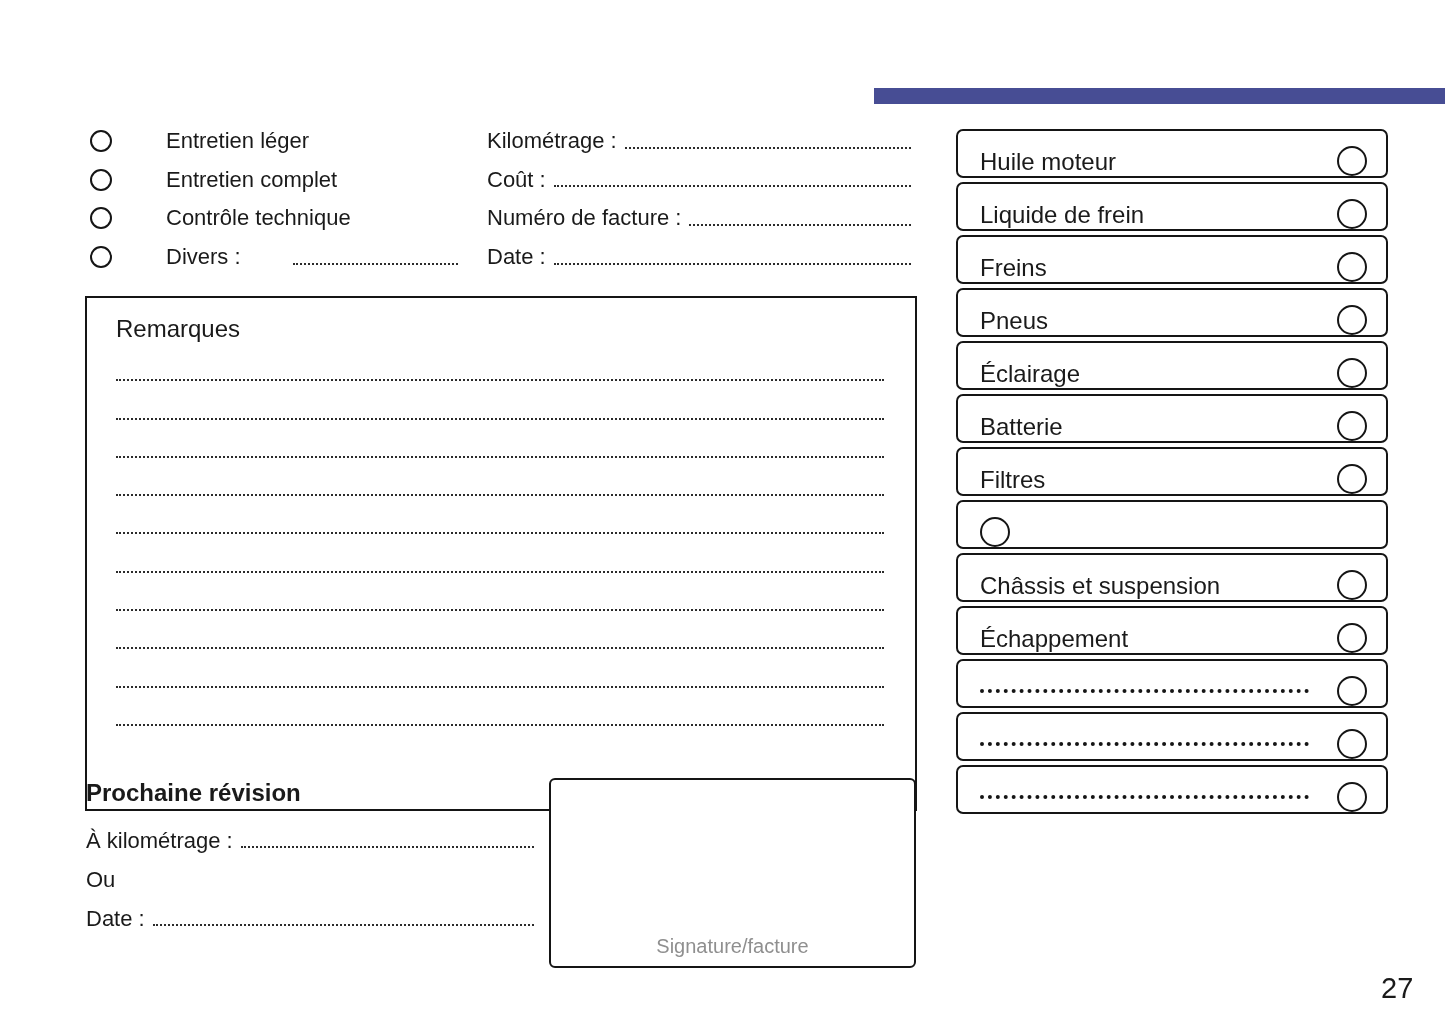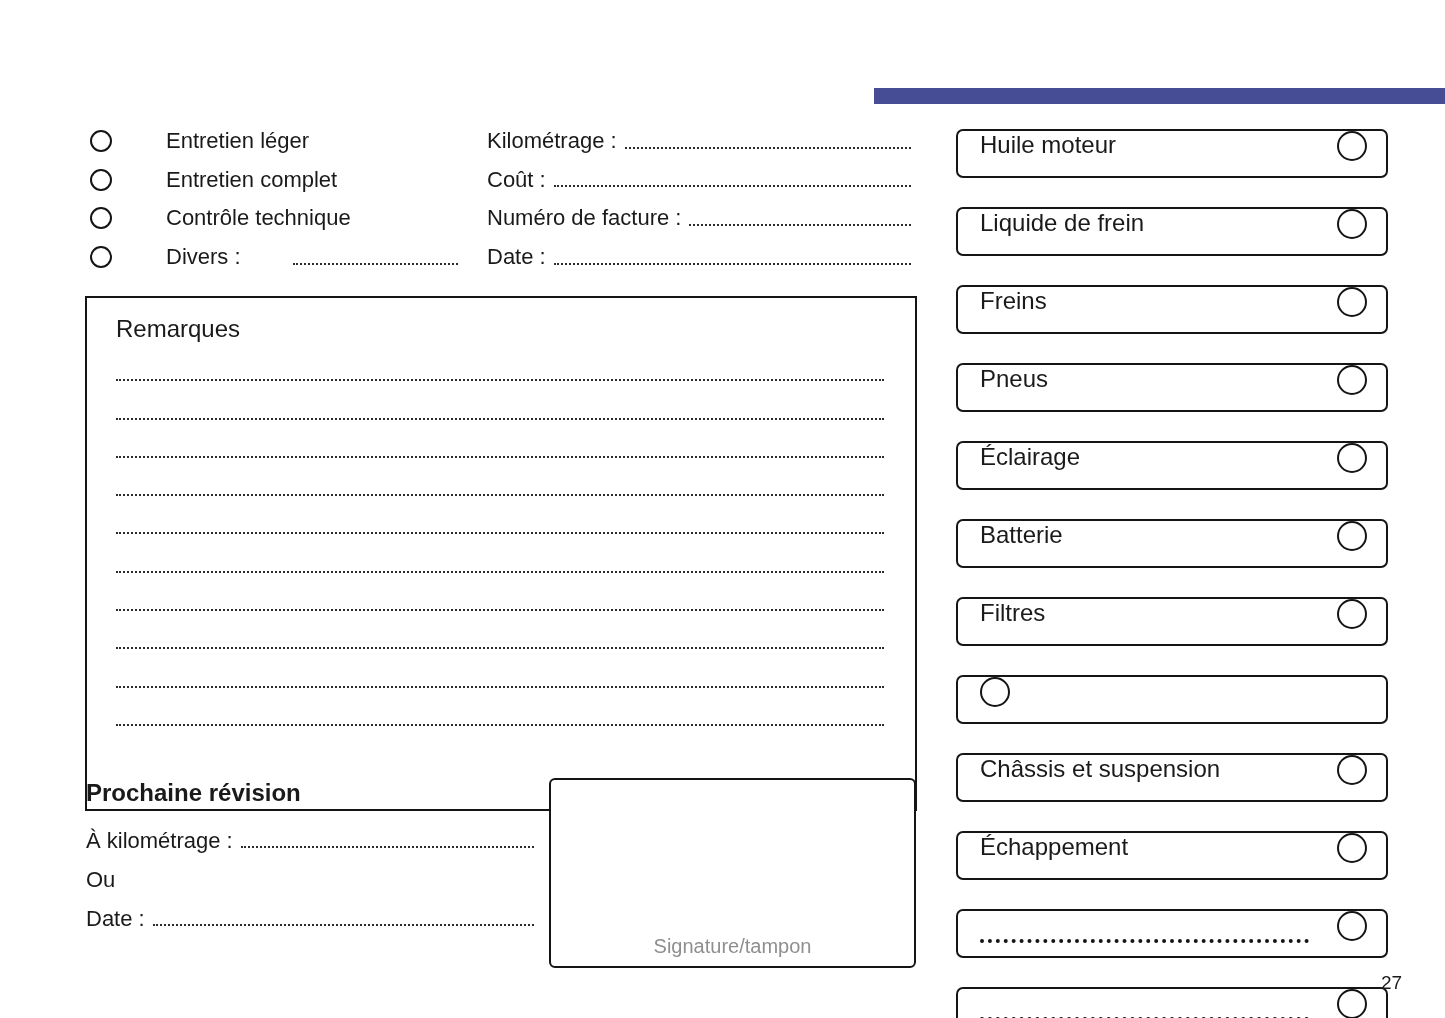--- a/index.html
+++ b/index.html
@@ -67,40 +67,40 @@
     background: #fff;
   }
   .signature-label {
     position: absolute; left: 0; right: 0; bottom: 8px;
     text-align: center; font-size: 20px; color: #8f8f8f;
   }
 
   
   .checklist { position: absolute; left: 956px; top: 129px; width: 432px; }
   .check-row {
-    display: flex; align-items: flex-start;
-    height: 49px; margin-bottom: 29px;
+    display: flex; align-items: flex-end;
+    height: 49px; margin-bottom: 4px;
     border: 2.5px solid #151515; border-radius: 7px;
     padding: 0 19px 0 22px; background: #fff;
   }
   .check-label { font-size: 24px; white-space: nowrap; flex: 1 1 auto; }
   .check-leader {
     flex: 1 1 auto; align-self: center;
     height: 0; border-bottom: 4px dotted #151515;
     margin: 14px 28px 0 0;
   }
   .check-circle {
     width: 30px; height: 30px; flex: 0 0 auto;
     border: 2.5px solid #151515; border-radius: 50%;
     background: #fff;
   }
 
   .page-number {
     position: absolute; left: 1381px; top: 972px;
-    font-size: 19px; color: #1a1a1a;
+    font-size: 29px; color: #1a1a1a;
   }
 </style>
 </head>
 <body>
 
 <div class="accent-bar" style="background: rgb(71, 77, 148);"></div>
 
 <div class="service-list">
     <div class="svc-row">
       <span class="radio"></span>
@@ -167,21 +167,21 @@
         <span class="ns-label">Ou</span>
       </div>
       <div class="ns-row">
         <span class="ns-label">Date :</span>
         <span class="leader"></span>
       </div>
     </div>
 </div>
 
 <div class="signature-box">
-  <div class="signature-label">Signature/tampon</div>
+  <div class="signature-label">Signature/facture</div>
 </div>
 
 <div class="checklist">
     <div class="check-row">
       <span class="check-label">Huile moteur</span>
       <span class="check-circle"></span>
     </div>
     <div class="check-row">
       <span class="check-label">Liquide de frein</span>
       <span class="check-circle"></span>

